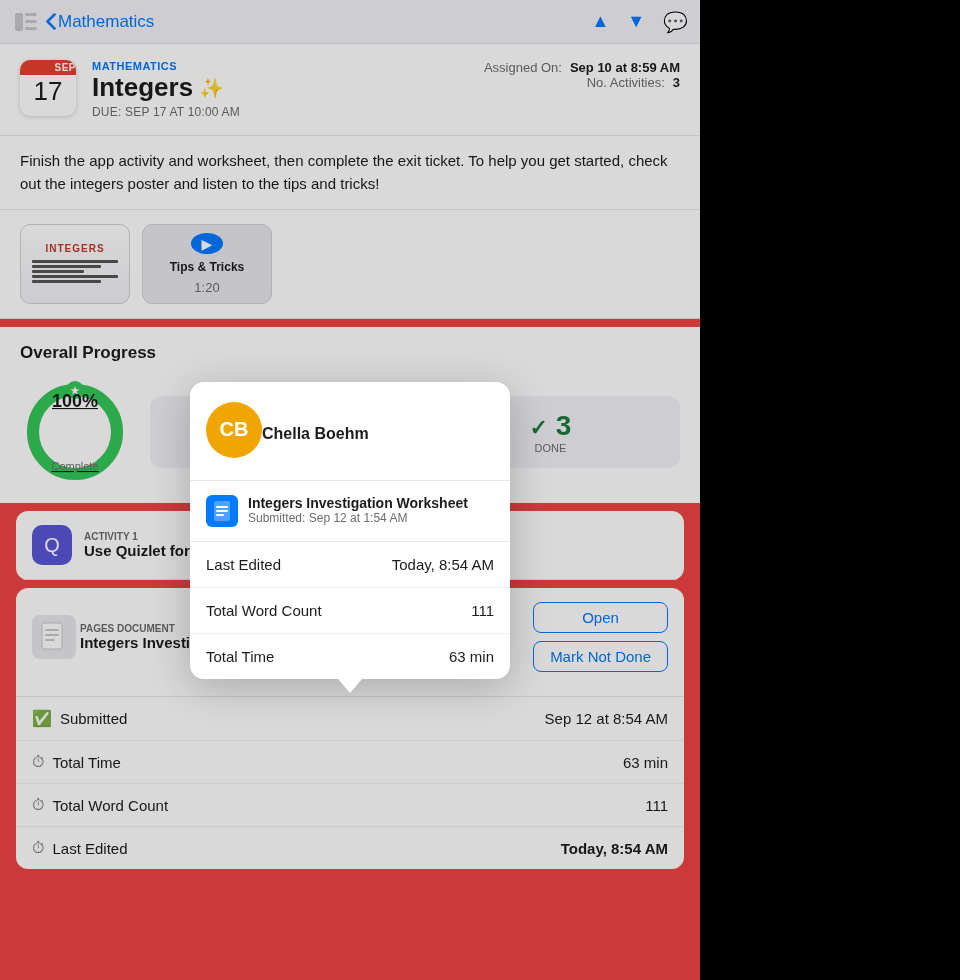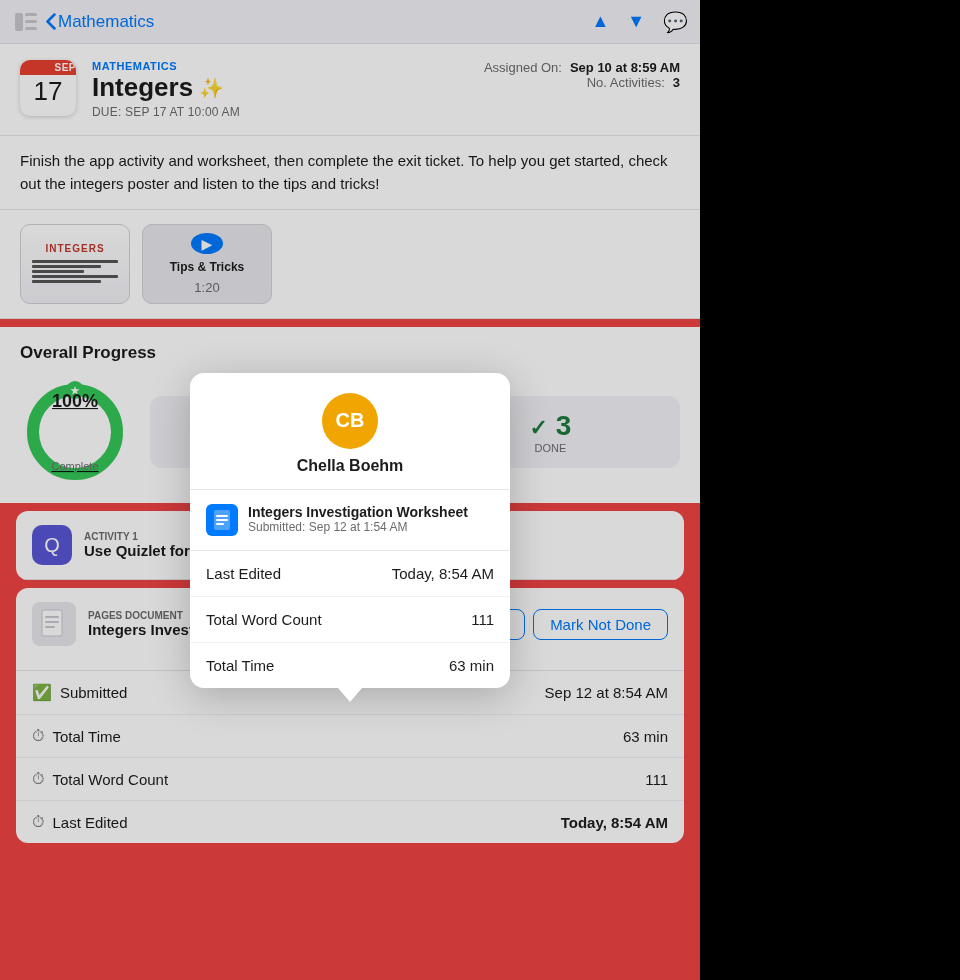--- a/index.html
+++ b/index.html
@@ -284,32 +284,32 @@
     .doc-section {
       background: #fff;
       margin: 8px 16px 0 16px;
       border-radius: 12px;
       overflow: hidden;
     }
     .doc-item {
       padding: 14px 16px;
     }
     .doc-header {
-      display: flex; align-items: center; gap: 12px; margin-bottom: 10px;
+      display: flex; align-items: center; gap: 4px; margin-bottom: 10px;
     }
     .doc-thumb {
       width: 44px; height: 44px; background: #e8e8ed; border-radius: 8px;
       flex-shrink: 0; overflow: hidden;
       display: flex; align-items: center; justify-content: center;
     }
     .doc-info { flex: 1; }
     .doc-type { font-size: 10px; color: #6c6c70; text-transform: uppercase; font-weight: 600; }
     .doc-name { font-size: 15px; font-weight: 600; color: #1c1c1e; }
     .doc-buttons {
-      display: flex; gap: 8px;
+      display: flex; gap: 8px; flex-direction: column;
     }
     .doc-btn {
       border: 1.5px solid #007aff; background: #fff; color: #007aff;
       border-radius: 8px; padding: 6px 16px; font-size: 15px;
       cursor: pointer;
     }
 
     
     .doc-stats { border-top: 1px solid #e5e5ea; }
     .doc-stat-row {
@@ -347,21 +347,21 @@
       width: 0; height: 0;
       border-left: 12px solid transparent;
       border-right: 12px solid transparent;
       border-top: 14px solid #fff;
       position: absolute;
       bottom: -14px;
       left: 50%;
       transform: translateX(-50%);
     }
     .popup-header {
-      display: flex; flex-direction: column; align-items: center;
+      display: flex; align-items: center;
       padding: 20px 16px 14px;
       border-bottom: 1px solid #e5e5ea;
     }
     .avatar-circle {
       width: 56px; height: 56px; border-radius: 50%;
       background: #f0a500;
       display: flex; align-items: center; justify-content: center;
       color: #fff; font-size: 20px; font-weight: 700;
       margin-bottom: 8px;
     }

